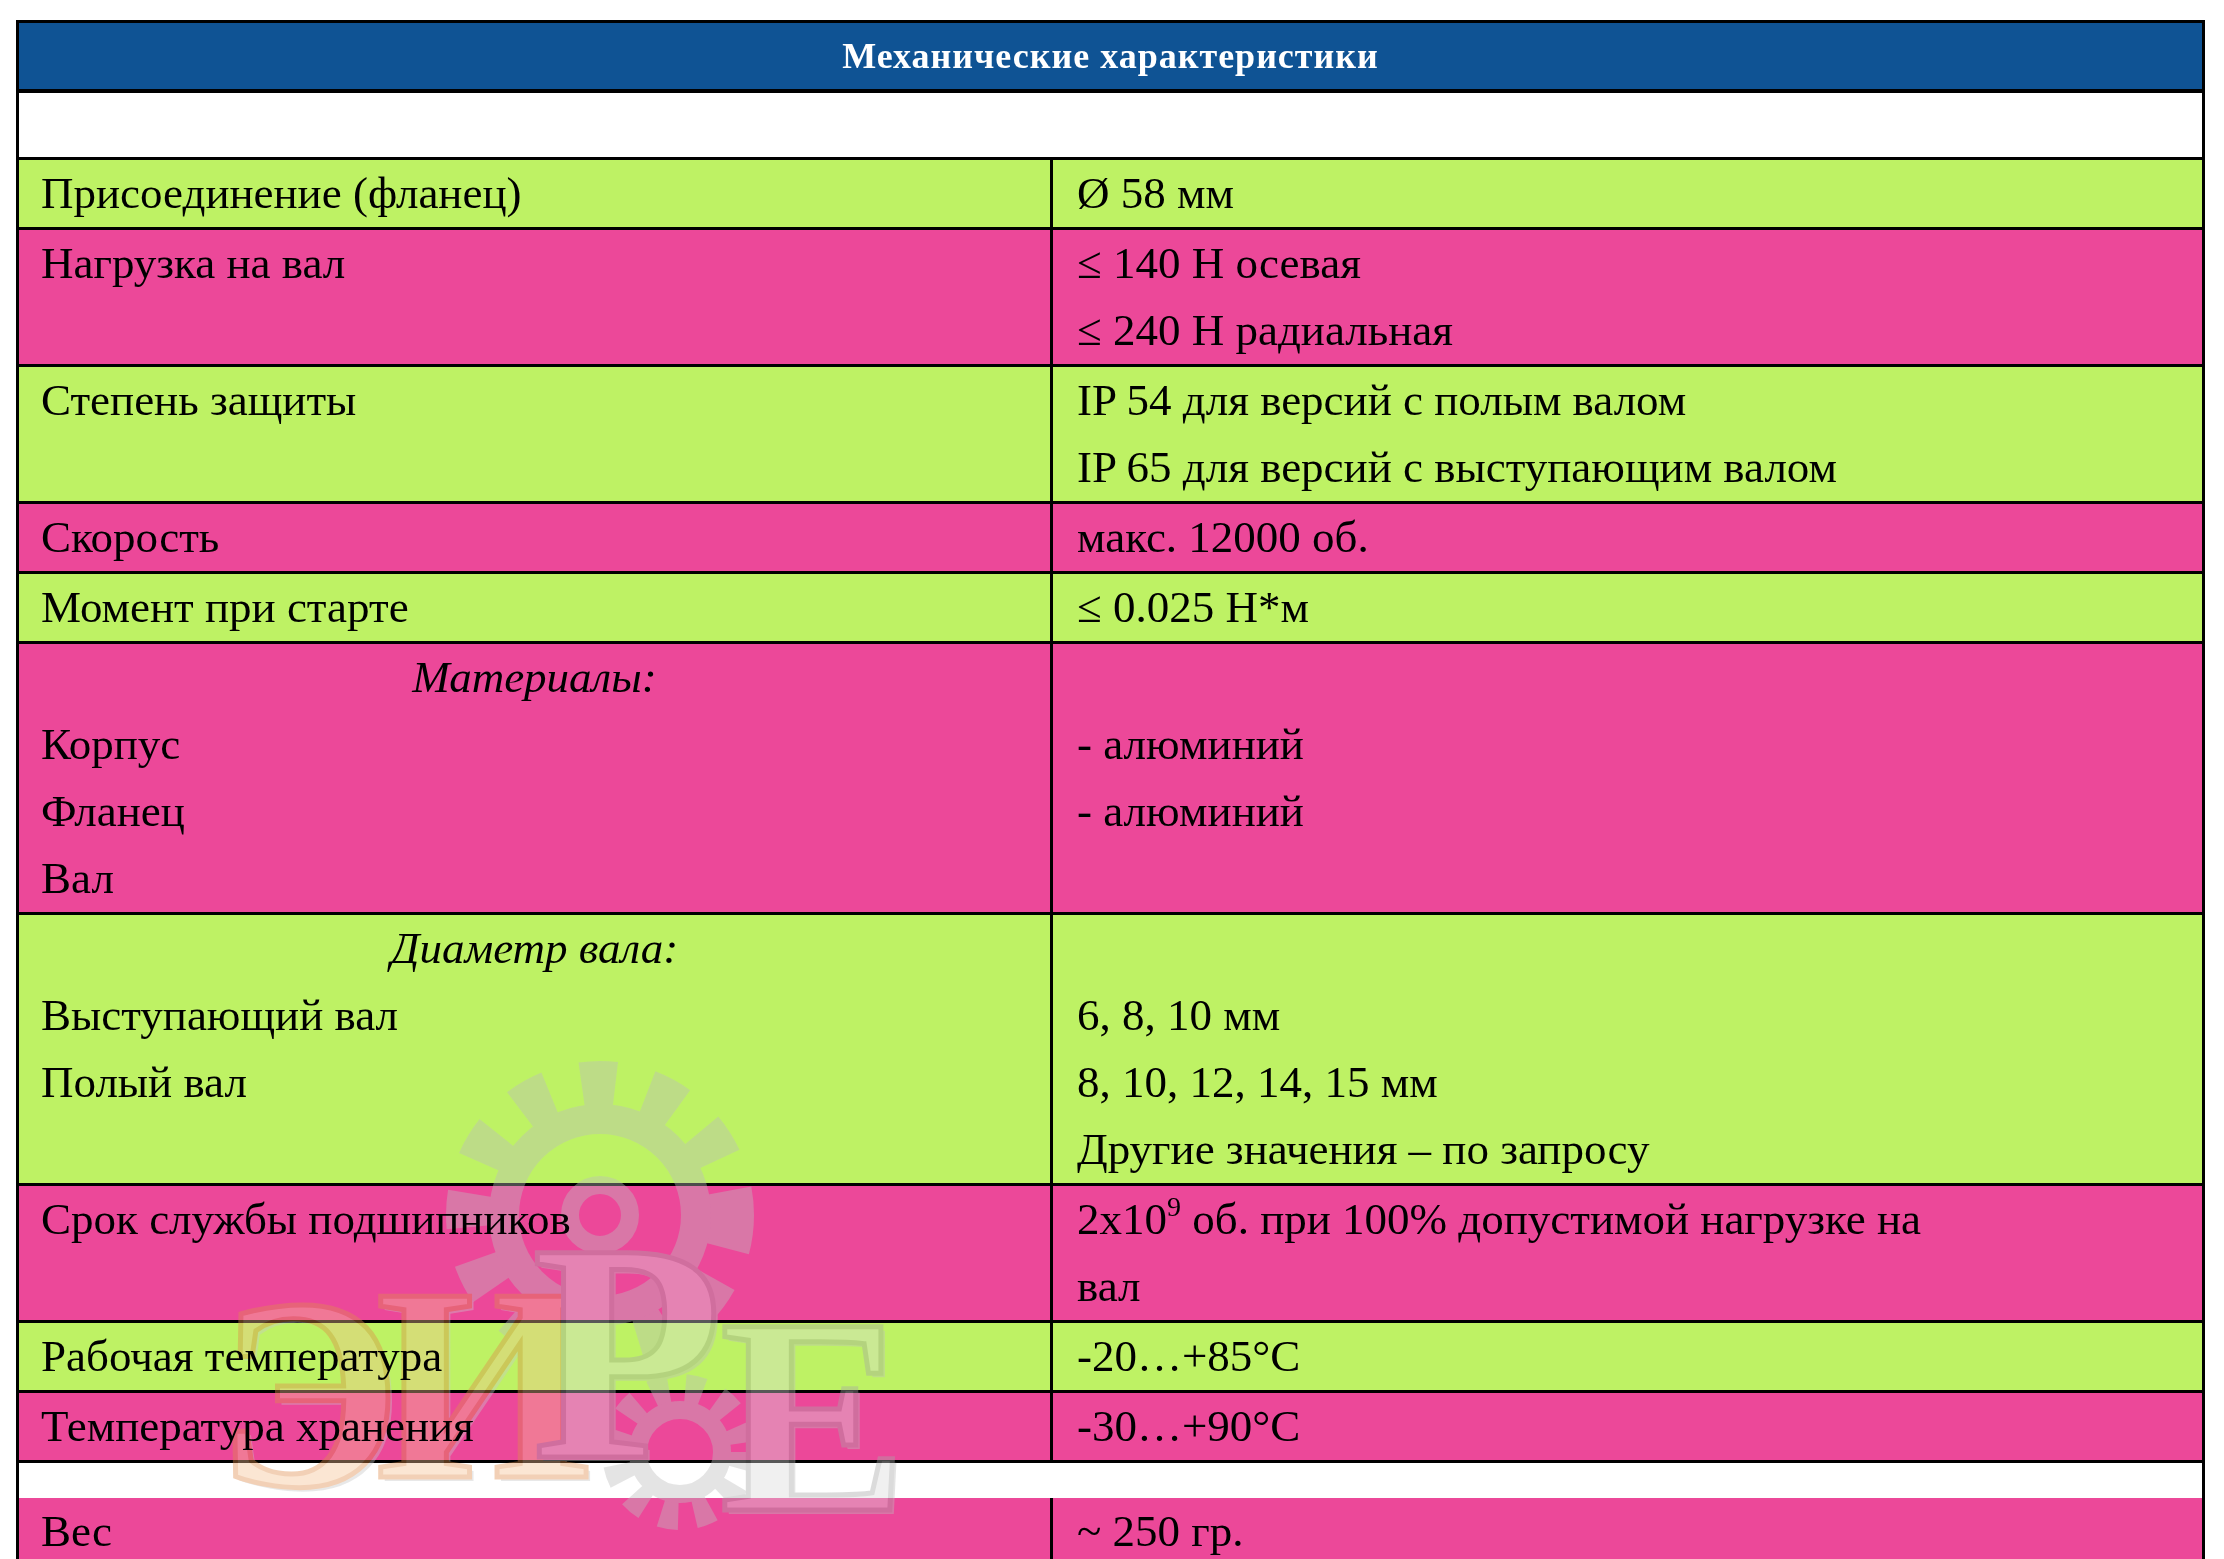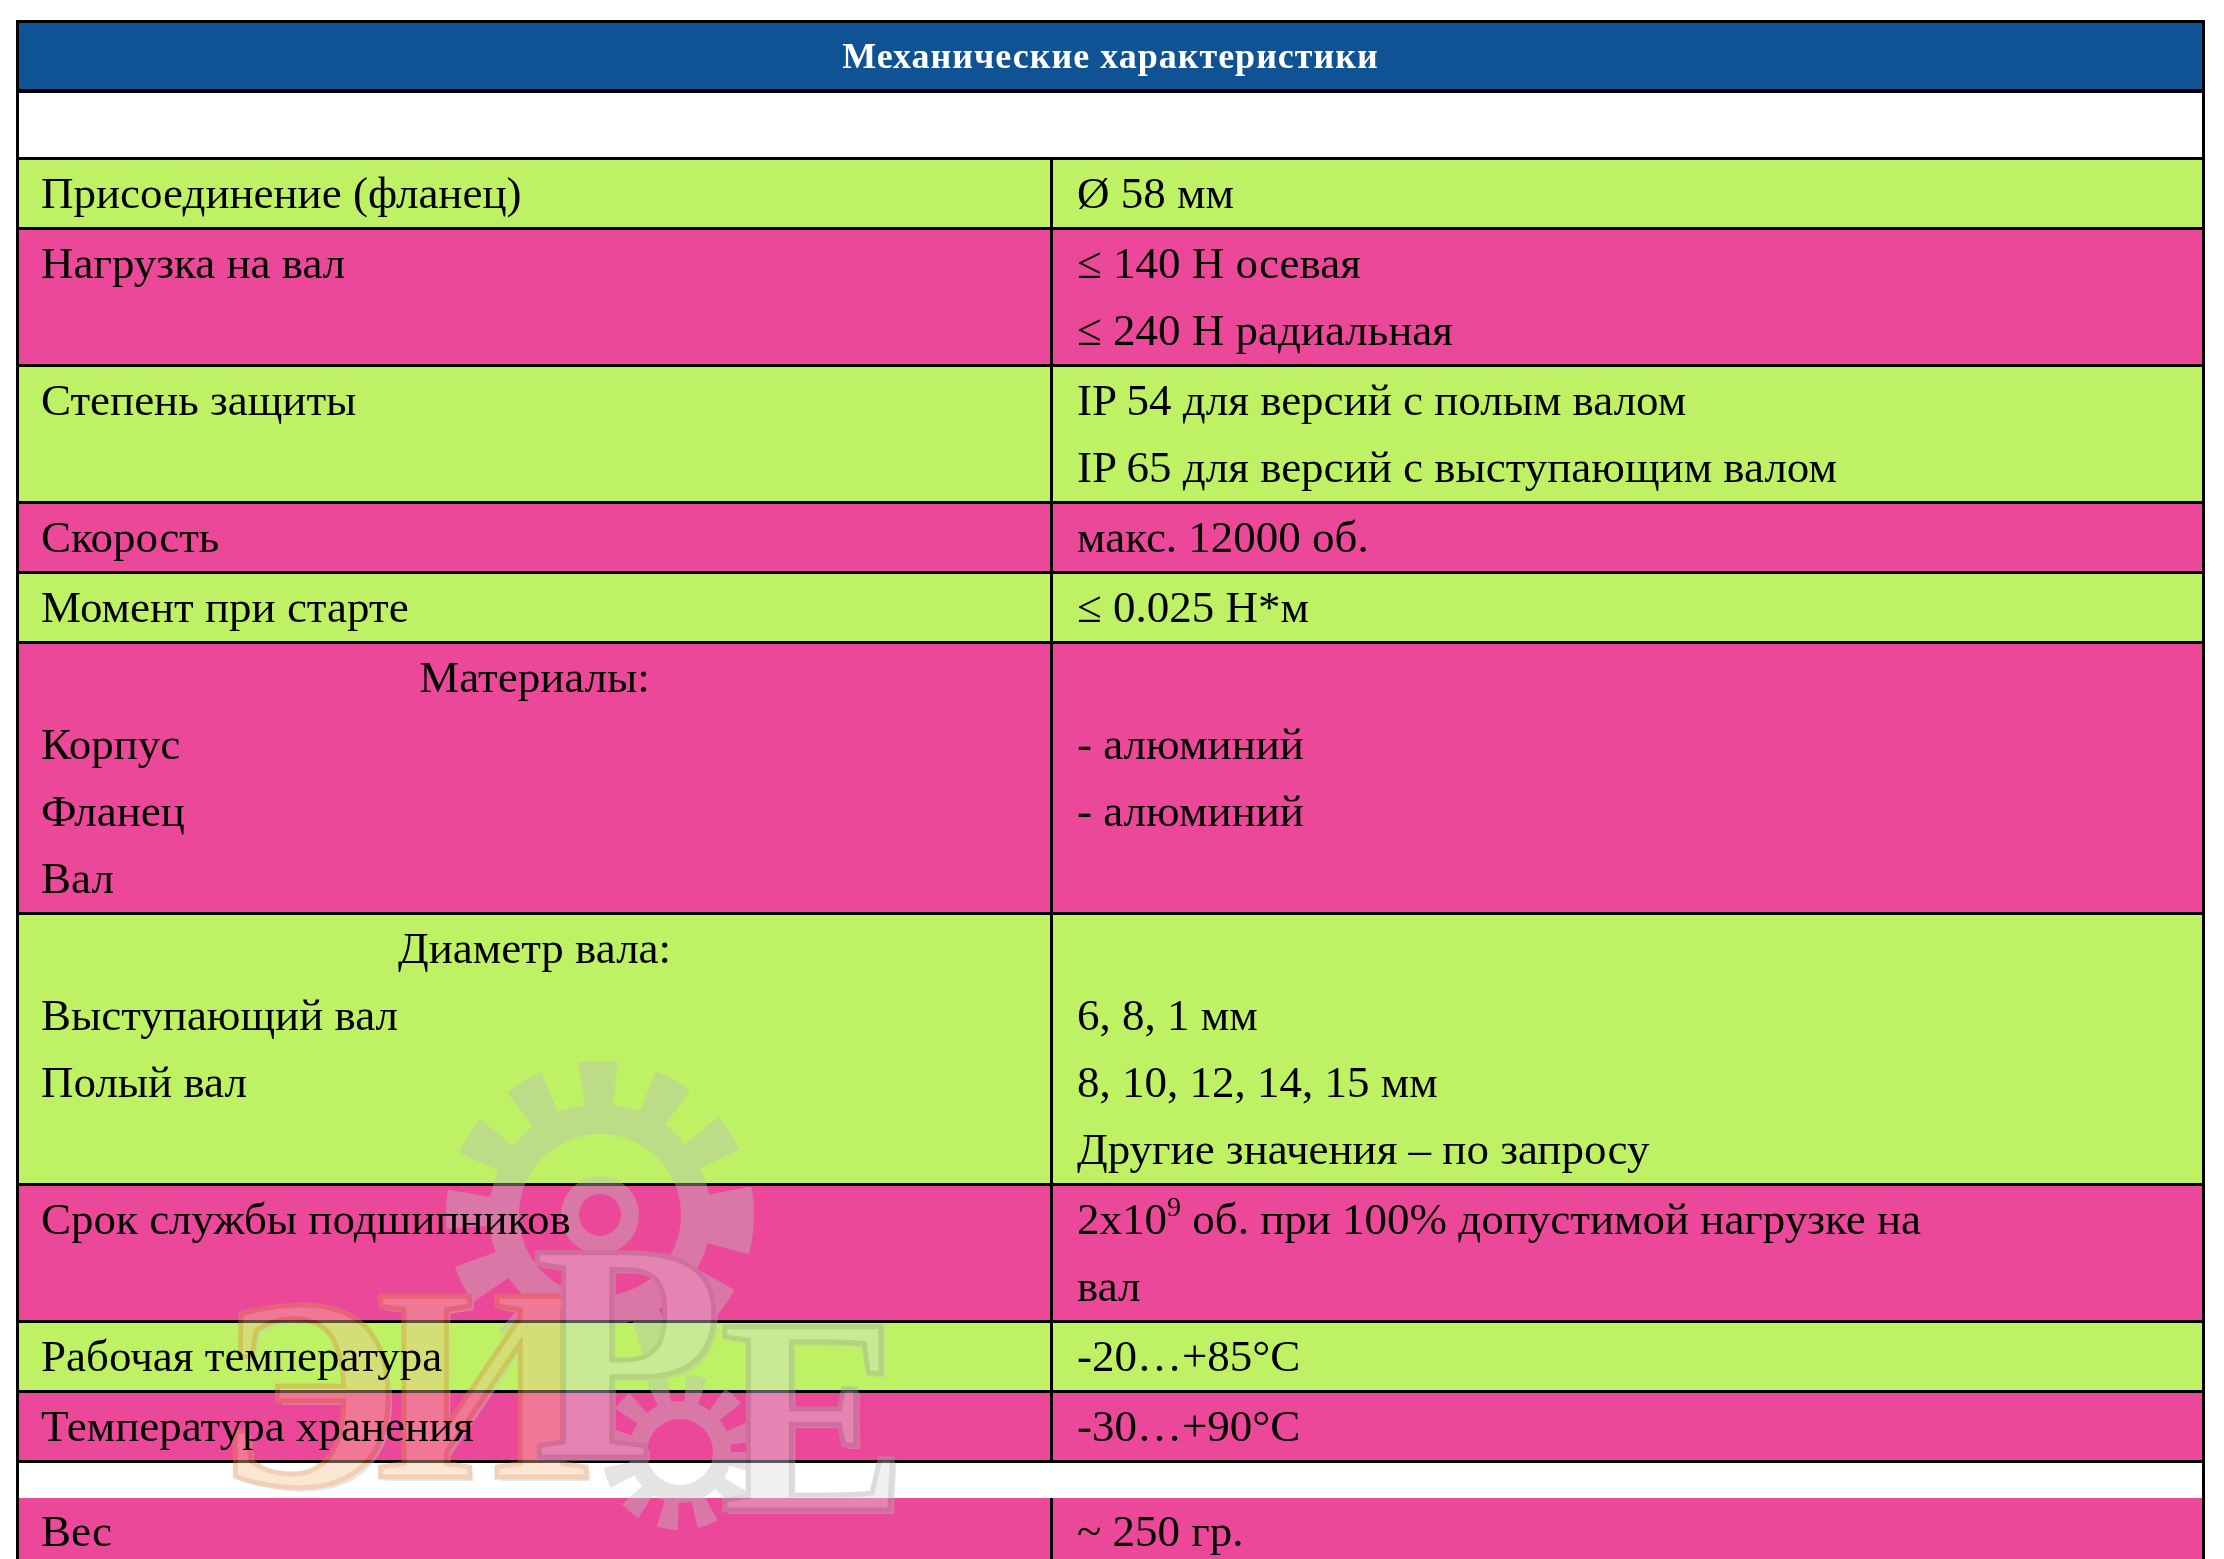--- a/index.html
+++ b/index.html
@@ -54,21 +54,21 @@
   .cr { flex: 1; position: relative; z-index: 2; }
 
   .line {
     height: 67px;
     line-height: 67px;
     font-size: 45px;
     white-space: nowrap;
   }
   .cl .line { padding-left: 22px; }
   .cr .line { padding-left: 24px; }
-  .line.center { padding-left: 0; text-align: center; }
+  .line.center { padding-left: 0; text-align: center; font-style: italic; }
   sup.exp { font-size: 28px; line-height: 0; vertical-align: 18px; }
 
   
   .watermark {
     position: absolute;
     left: 180px;
     top: 1000px;
     width: 840px;
     height: 540px;
     z-index: 1;
@@ -187,21 +187,21 @@
 
     <div class="row blue">
       <div class="cl">
         <div class="line center">Диаметр вала:</div>
         <div class="line">Выступающий вал</div>
         <div class="line">Полый вал</div>
         <div class="line"></div>
       </div>
       <div class="cr">
         <div class="line"></div>
-        <div class="line">6, 8, 1 мм</div>
+        <div class="line">6, 8, 10 мм</div>
         <div class="line">8, 10, 12, 14, 15 мм</div>
         <div class="line">Другие значения – по запросу</div>
       </div>
     </div>
 
     <div class="row white">
       <div class="cl">
         <div class="line">Срок службы подшипников</div>
         <div class="line"></div>
       </div>

